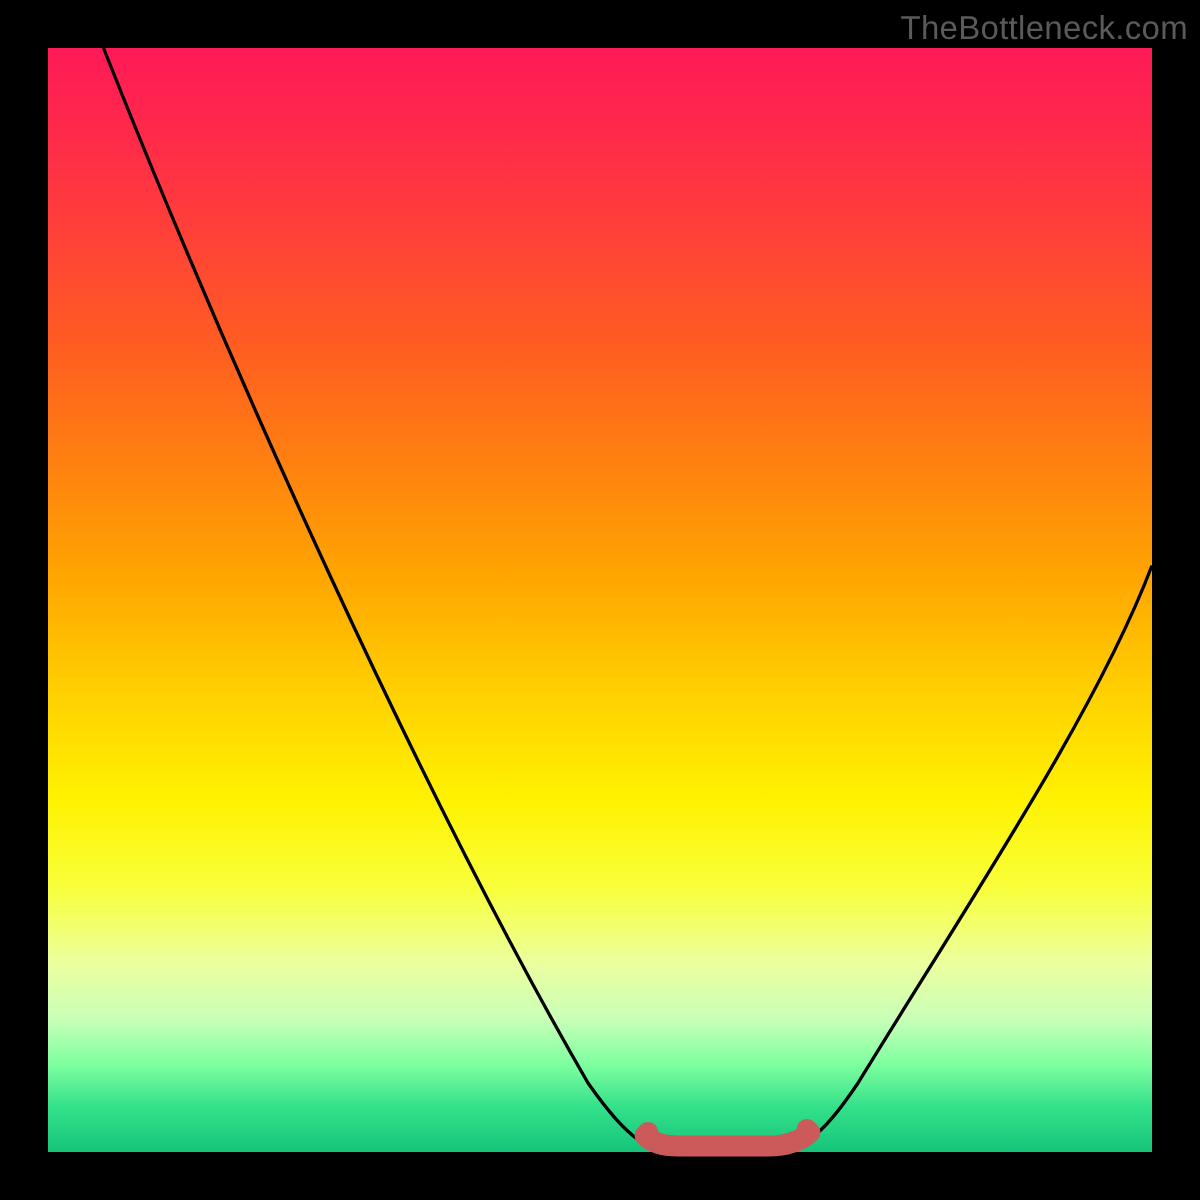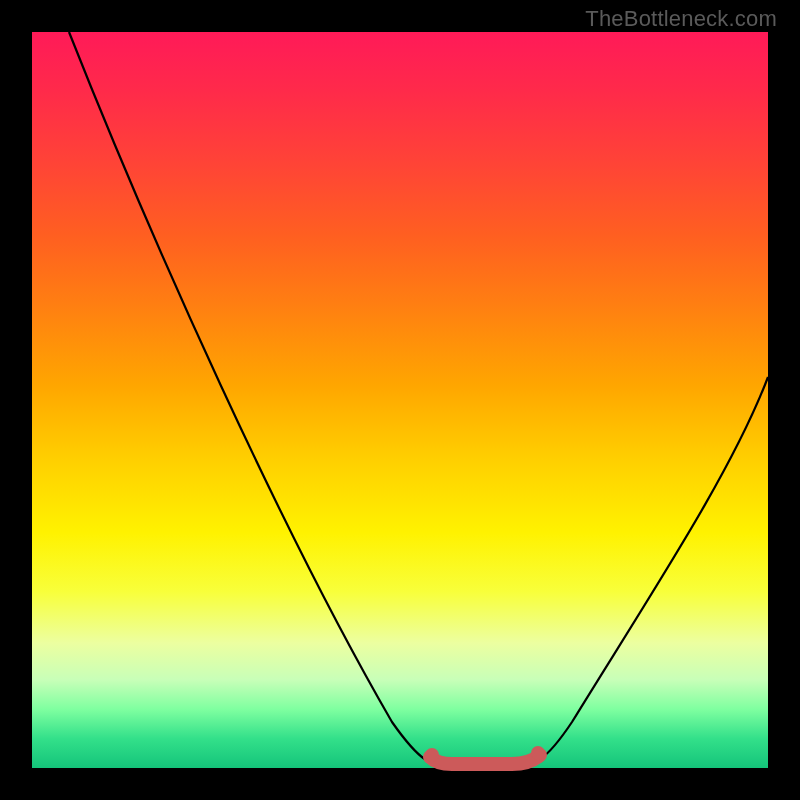--- a/index.html
+++ b/index.html
@@ -39,21 +39,21 @@
       #ecffa0 83%,
       #c8ffb8 88%,
       #7fffa0 92%,
       #33e08a 96%,
       #14c47a 100%
     );
   }
   .watermark {
     position: absolute;
     top: 6px;
-    right: 23px;
+    right: 8px;
     color: #5a5a5a;
     font-size: 22px;
     font-weight: 500;
     letter-spacing: 0.2px;
     user-select: none;
   }
   svg.curve {
     position: absolute;
     left: 0;
     top: 0;

